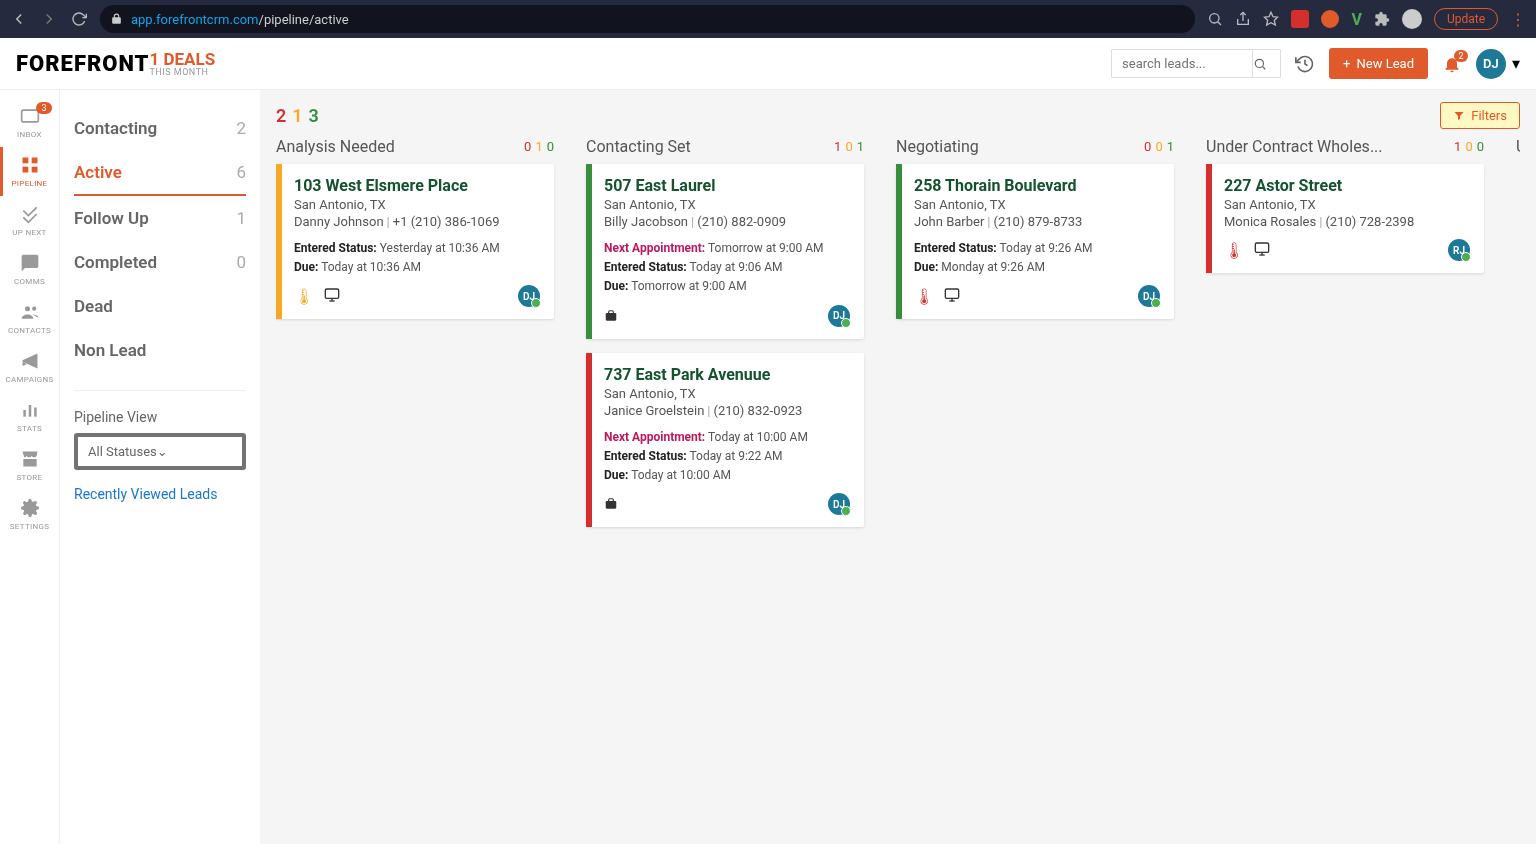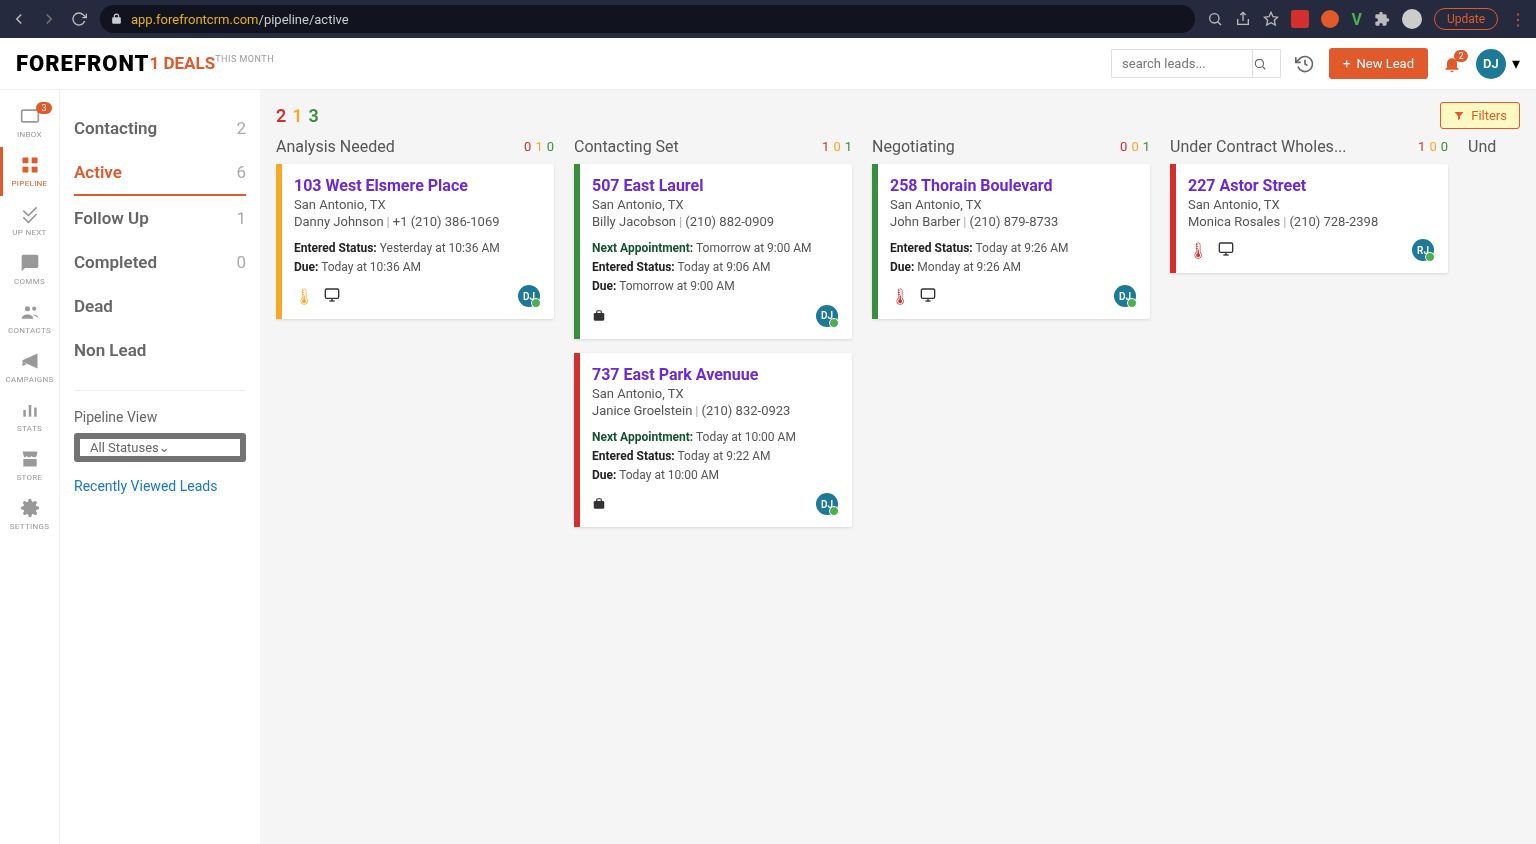--- a/index.html
+++ b/index.html
@@ -1,27 +1,27 @@
 <!DOCTYPE html>
 <html><head>
 <meta charset="utf-8">
 <style>
 *{box-sizing:border-box;margin:0;padding:0;font-family:-apple-system,BlinkMacSystemFont,"Segoe UI",Roboto,sans-serif}
 body{background:#fff;overflow:hidden;width:1536px;height:844px}
 .browser-chrome{background:#252a3f;height:38px;display:flex;align-items:center;padding:0 10px;gap:12px;color:#bbb}
 .browser-chrome .nav-icon{width:18px;height:18px;display:flex;align-items:center;justify-content:center;cursor:pointer}
 .url-bar{flex:1;background:#11131e;border-radius:20px;height:28px;display:flex;align-items:center;padding:0 10px;color:#ccc;font-size:13px;gap:8px}
-.url-host{color:#eab308}
+.url-host{color:#0ea5e9}
 .right-chrome{display:flex;align-items:center;gap:12px}
 .ext-icon{width:18px;height:18px;border-radius:3px}
 .update-btn{border:1px solid #e15a2b;color:#e15a2b;background:transparent;border-radius:14px;padding:3px 12px;font-size:12px;cursor:pointer}
 .avatar-sm{width:20px;height:20px;border-radius:50%;background:#ccc}
 .topbar{height:52px;display:flex;align-items:center;padding:0 16px;background:#fff;border-bottom:1px solid #eee;gap:0}
 .logo{font-weight:900;font-size:22px;letter-spacing:1px;color:#000;white-space:nowrap}
-.deals-month{display:flex;flex-direction:row;line-height:1}
+.deals-month{display:flex;flex-direction:column;line-height:1}
 .deals-month .big{color:#e15a2b;font-weight:700;font-size:17px}
 .deals-month .small{color:#999;font-size:9px;letter-spacing:0.5px}
 .topbar-right{margin-left:auto;display:flex;align-items:center;gap:14px}
 .search-wrap{display:flex;border:1px solid #ddd;border-radius:1px;overflow:hidden}
 .search-wrap input{border:none;padding:6px 10px;font-size:13px;width:140px;outline:none}
 .search-btn{border:none;border-left:1px solid #ddd;background:#fff;width:28px;cursor:pointer;color:#666}
 .history-icon{color:#666;cursor:pointer}
 .new-lead-btn{background:#e15a2b;color:#fff;border:none;border-radius:3px;padding:8px 14px;font-size:13px;cursor:pointer;display:flex;align-items:center;gap:6px}
 .bell-wrap{position:relative;color:#e15a2b;cursor:pointer}
 .bell-badge{position:absolute;top:-4px;right:-6px;background:#e15a2b;color:#fff;border-radius:8px;font-size:9px;padding:1px 4px;min-width:14px;text-align:center}
@@ -33,43 +33,43 @@
 .iconbar .item.active{color:#e15a2b}
 .iconbar .item.active::before{content:"";position:absolute;left:0;top:0;bottom:0;width:3px;background:#e15a2b}
 .iconbar .item .lbl{font-size:8px;letter-spacing:0.3px}
 .iconbar .badge{position:absolute;top:4px;right:8px;background:#e15a2b;color:#fff;border-radius:8px;font-size:9px;padding:1px 5px}
 .sidebar{width:200px;padding:16px 14px;background:#fff}
 .filter-item{display:flex;justify-content:space-between;padding:12px 0;font-size:17px;color:#666;cursor:pointer;font-weight:600}
 .filter-item.active{color:#e15a2b;border-bottom:2px solid #e15a2b}
 .filter-item .count{color:#aaa;font-weight:400}
 .sidebar hr{border:none;border-top:1px solid #eee;margin:18px 0}
 .pv-label{font-size:14px;color:#666;margin-bottom:8px}
-.pv-select{width:100%;border:6px solid #737373;border-radius:3px;padding:1px 10px;font-size:13px;color:#666;background:#fff;cursor:pointer;display:flex;align-items:center}
+.pv-select{width:100%;border:4px solid #737373;border-radius:3px;padding:7px 10px;font-size:13px;color:#666;background:#fff;cursor:pointer;display:flex;align-items:center}
 .recent-link{color:#1976d2;font-size:14px;margin-top:16px;cursor:pointer}
 .board{flex:1;background:#f5f5f5;padding:12px 16px;overflow:hidden;position:relative}
 .board-top{display:flex;justify-content:space-between;align-items:center;margin-bottom:8px}
 .summary-nums{font-size:18px;font-weight:600;display:flex;gap:6px}
 .summary-nums .r{color:#d32f2f}.summary-nums .y{color:#f9a825}.summary-nums .g{color:#388e3c}
 .filters-btn{border:1px solid #e15a2b;color:#e15a2b;background:#fef9c3;border-radius:3px;padding:5px 12px;font-size:13px;cursor:pointer;display:flex;align-items:center;gap:6px}
-.columns{display:flex;gap:20px;overflow-x:auto}
+.columns{display:flex;gap:32px;overflow-x:auto}
 .col{width:278px;flex-shrink:0}
 .col-head{display:flex;justify-content:space-between;align-items:center;margin-bottom:8px;color:#555}
 .col-head .title{font-size:16px}
 .col-nums{font-size:13px;display:flex;gap:4px}
 .col-nums .r{color:#d32f2f}.col-nums .y{color:#f9a825}.col-nums .g{color:#388e3c}
 .card{background:#fff;border-radius:2px;box-shadow:0 1px 3px rgba(0,0,0,0.12);margin-bottom:14px;position:relative;padding:12px 14px 12px 18px}
 .card .stripe{position:absolute;left:0;top:0;bottom:0;width:6px}
 .stripe.red{background:#d32f2f}.stripe.green{background:#388e3c}.stripe.yellow{background:#f9a825}
-.card h3{font-size:16px;font-weight:700;color:#6d28d9;margin-bottom:2px}
+.card h3{font-size:16px;font-weight:700;color:#14532d;margin-bottom:2px}
 .card .loc{font-size:13px;color:#555;margin-bottom:2px}
 .card .contact{font-size:13px;color:#555;margin-bottom:10px}
 .card .sep{color:#aaa;margin:0 3px}
 .card .meta{font-size:12px;color:#555;line-height:1.6}
 .card .meta b{color:#222;font-weight:700}
-.card .meta .appt{color:#14532d;font-weight:700}
+.card .meta .appt{color:#be185d;font-weight:700}
 .card-foot{display:flex;justify-content:space-between;align-items:center;margin-top:8px}
 .foot-icons{display:flex;gap:10px;color:#555}
 .assignee{width:22px;height:22px;border-radius:50%;background:#1e7898;color:#fff;font-size:10px;font-weight:600;display:flex;align-items:center;justify-content:center;position:relative}
 .assignee::after{content:"";position:absolute;bottom:-1px;right:-1px;width:8px;height:8px;background:#4caf50;border:1px solid #fff;border-radius:50%}
 .assignee.rj{background:#1e7898}
 svg{display:block}
 </style>
 </head>
 <body>
 

